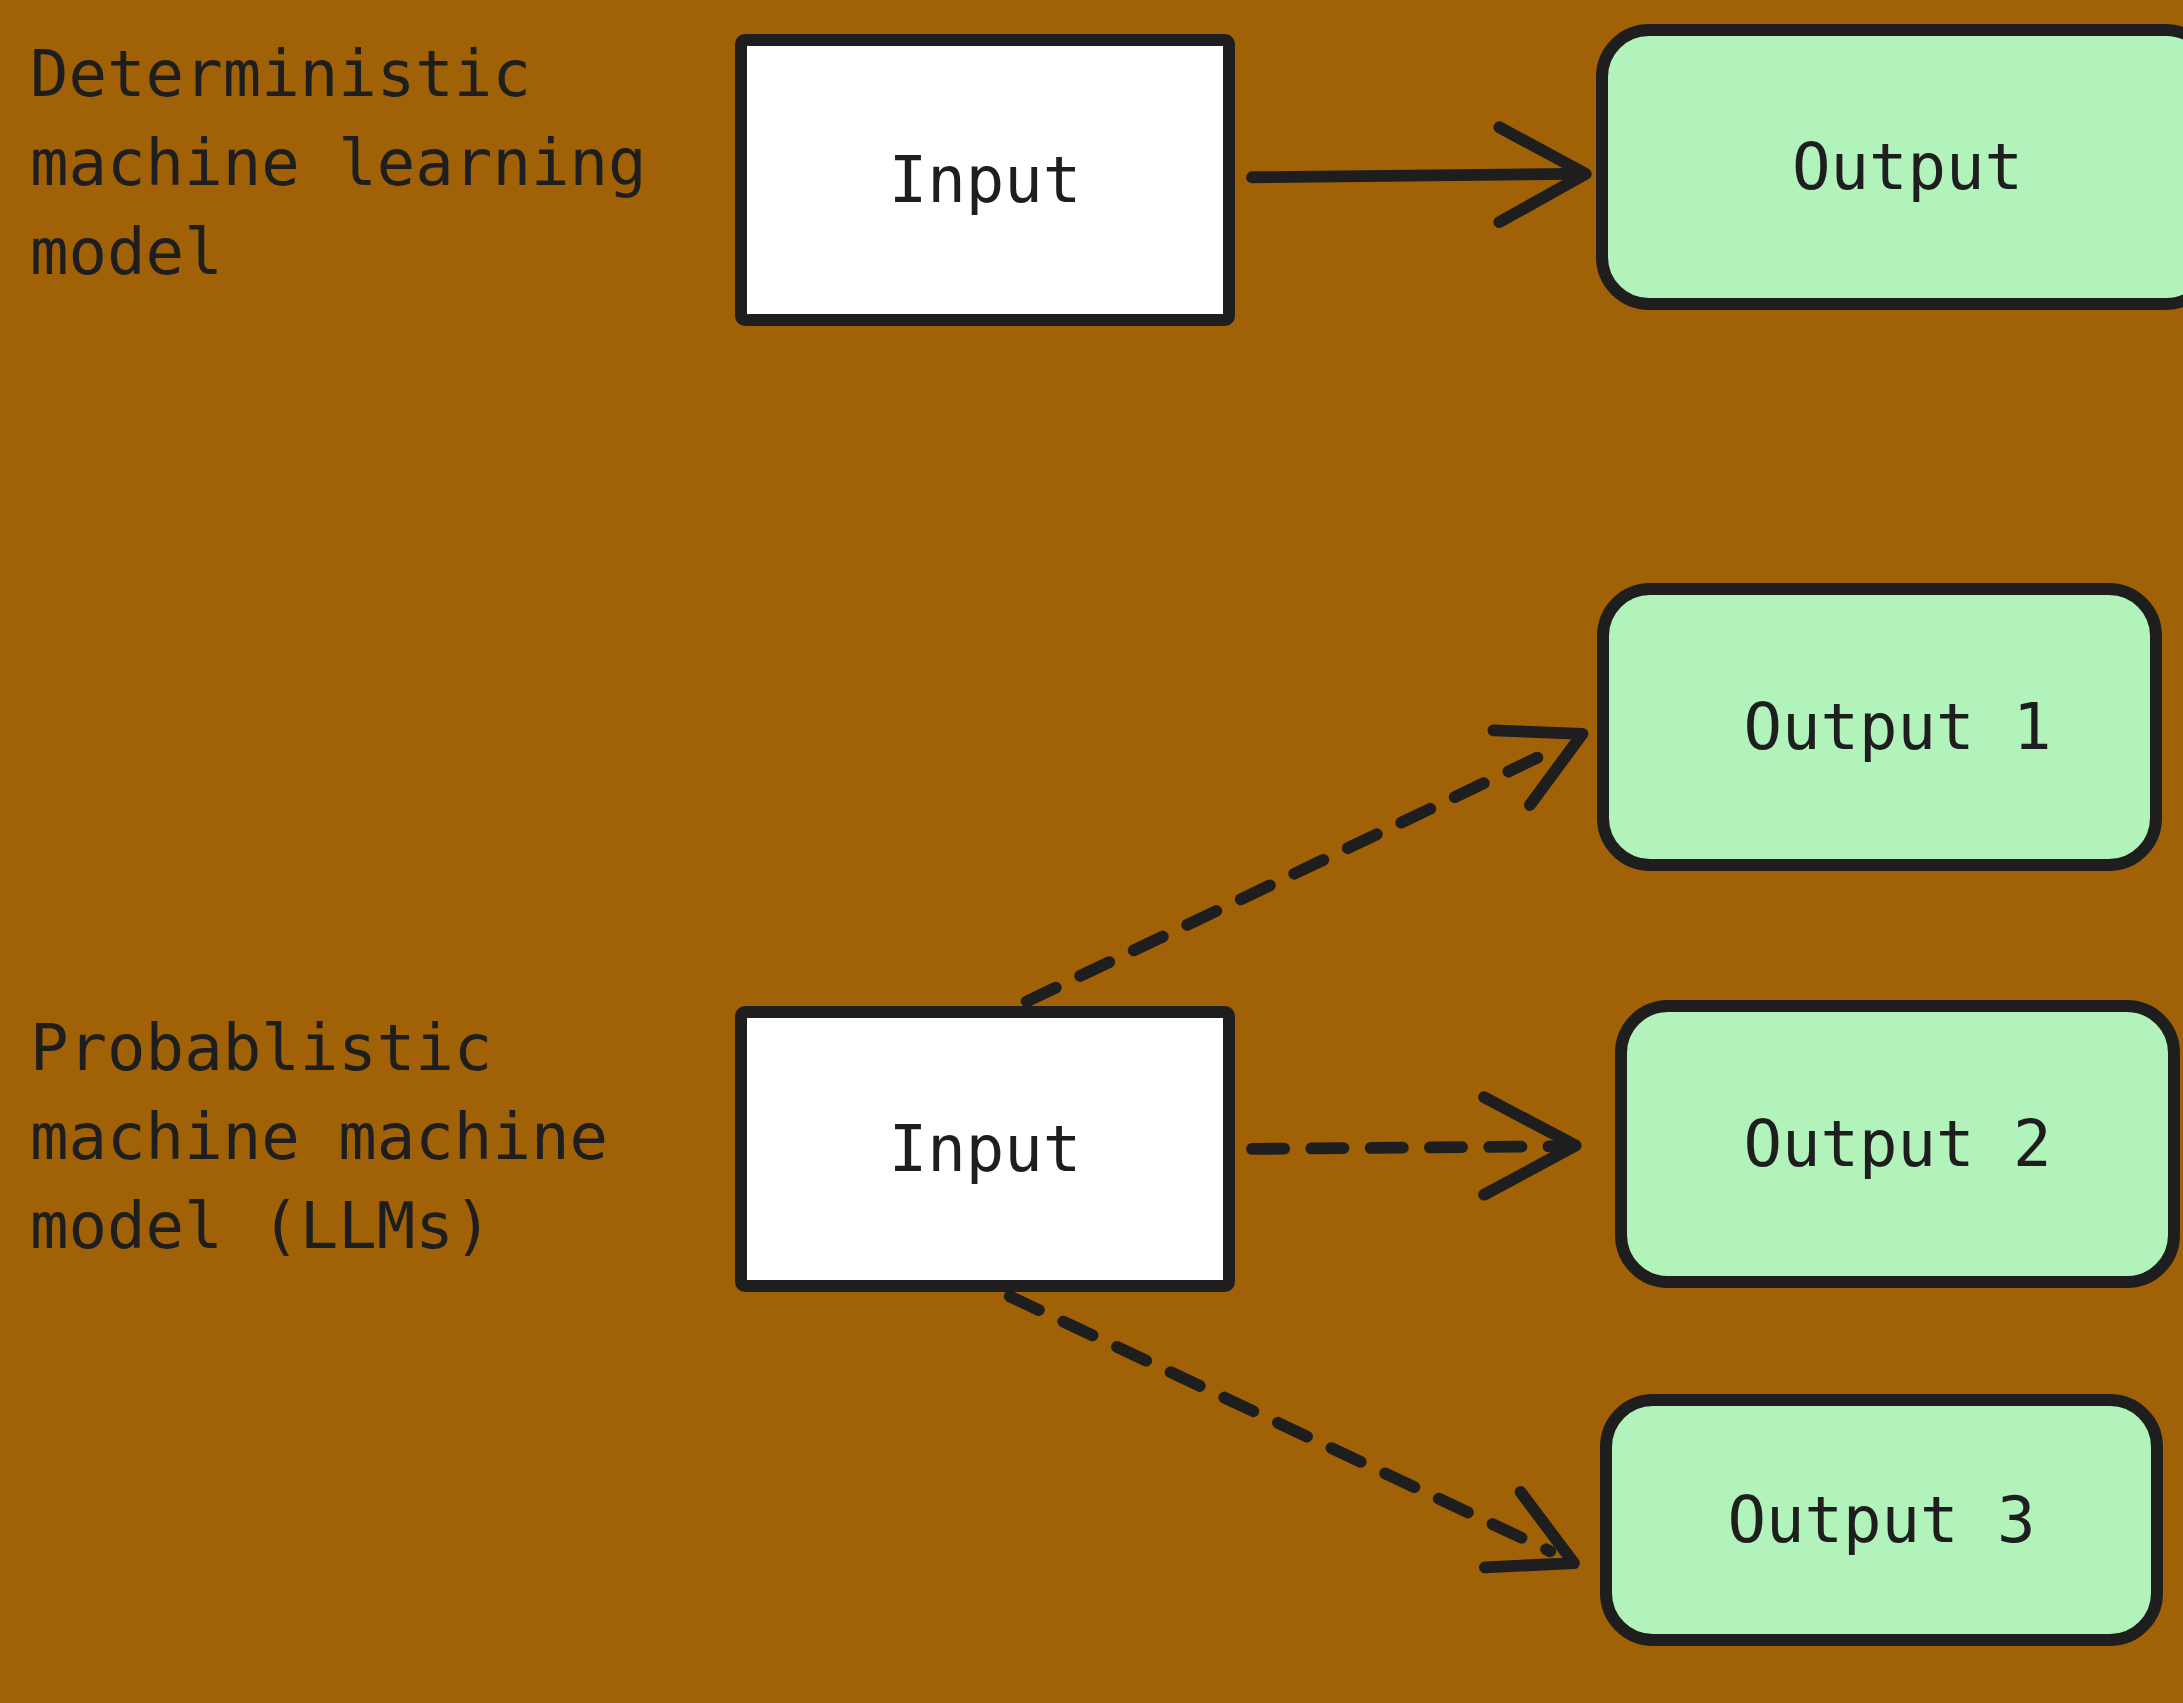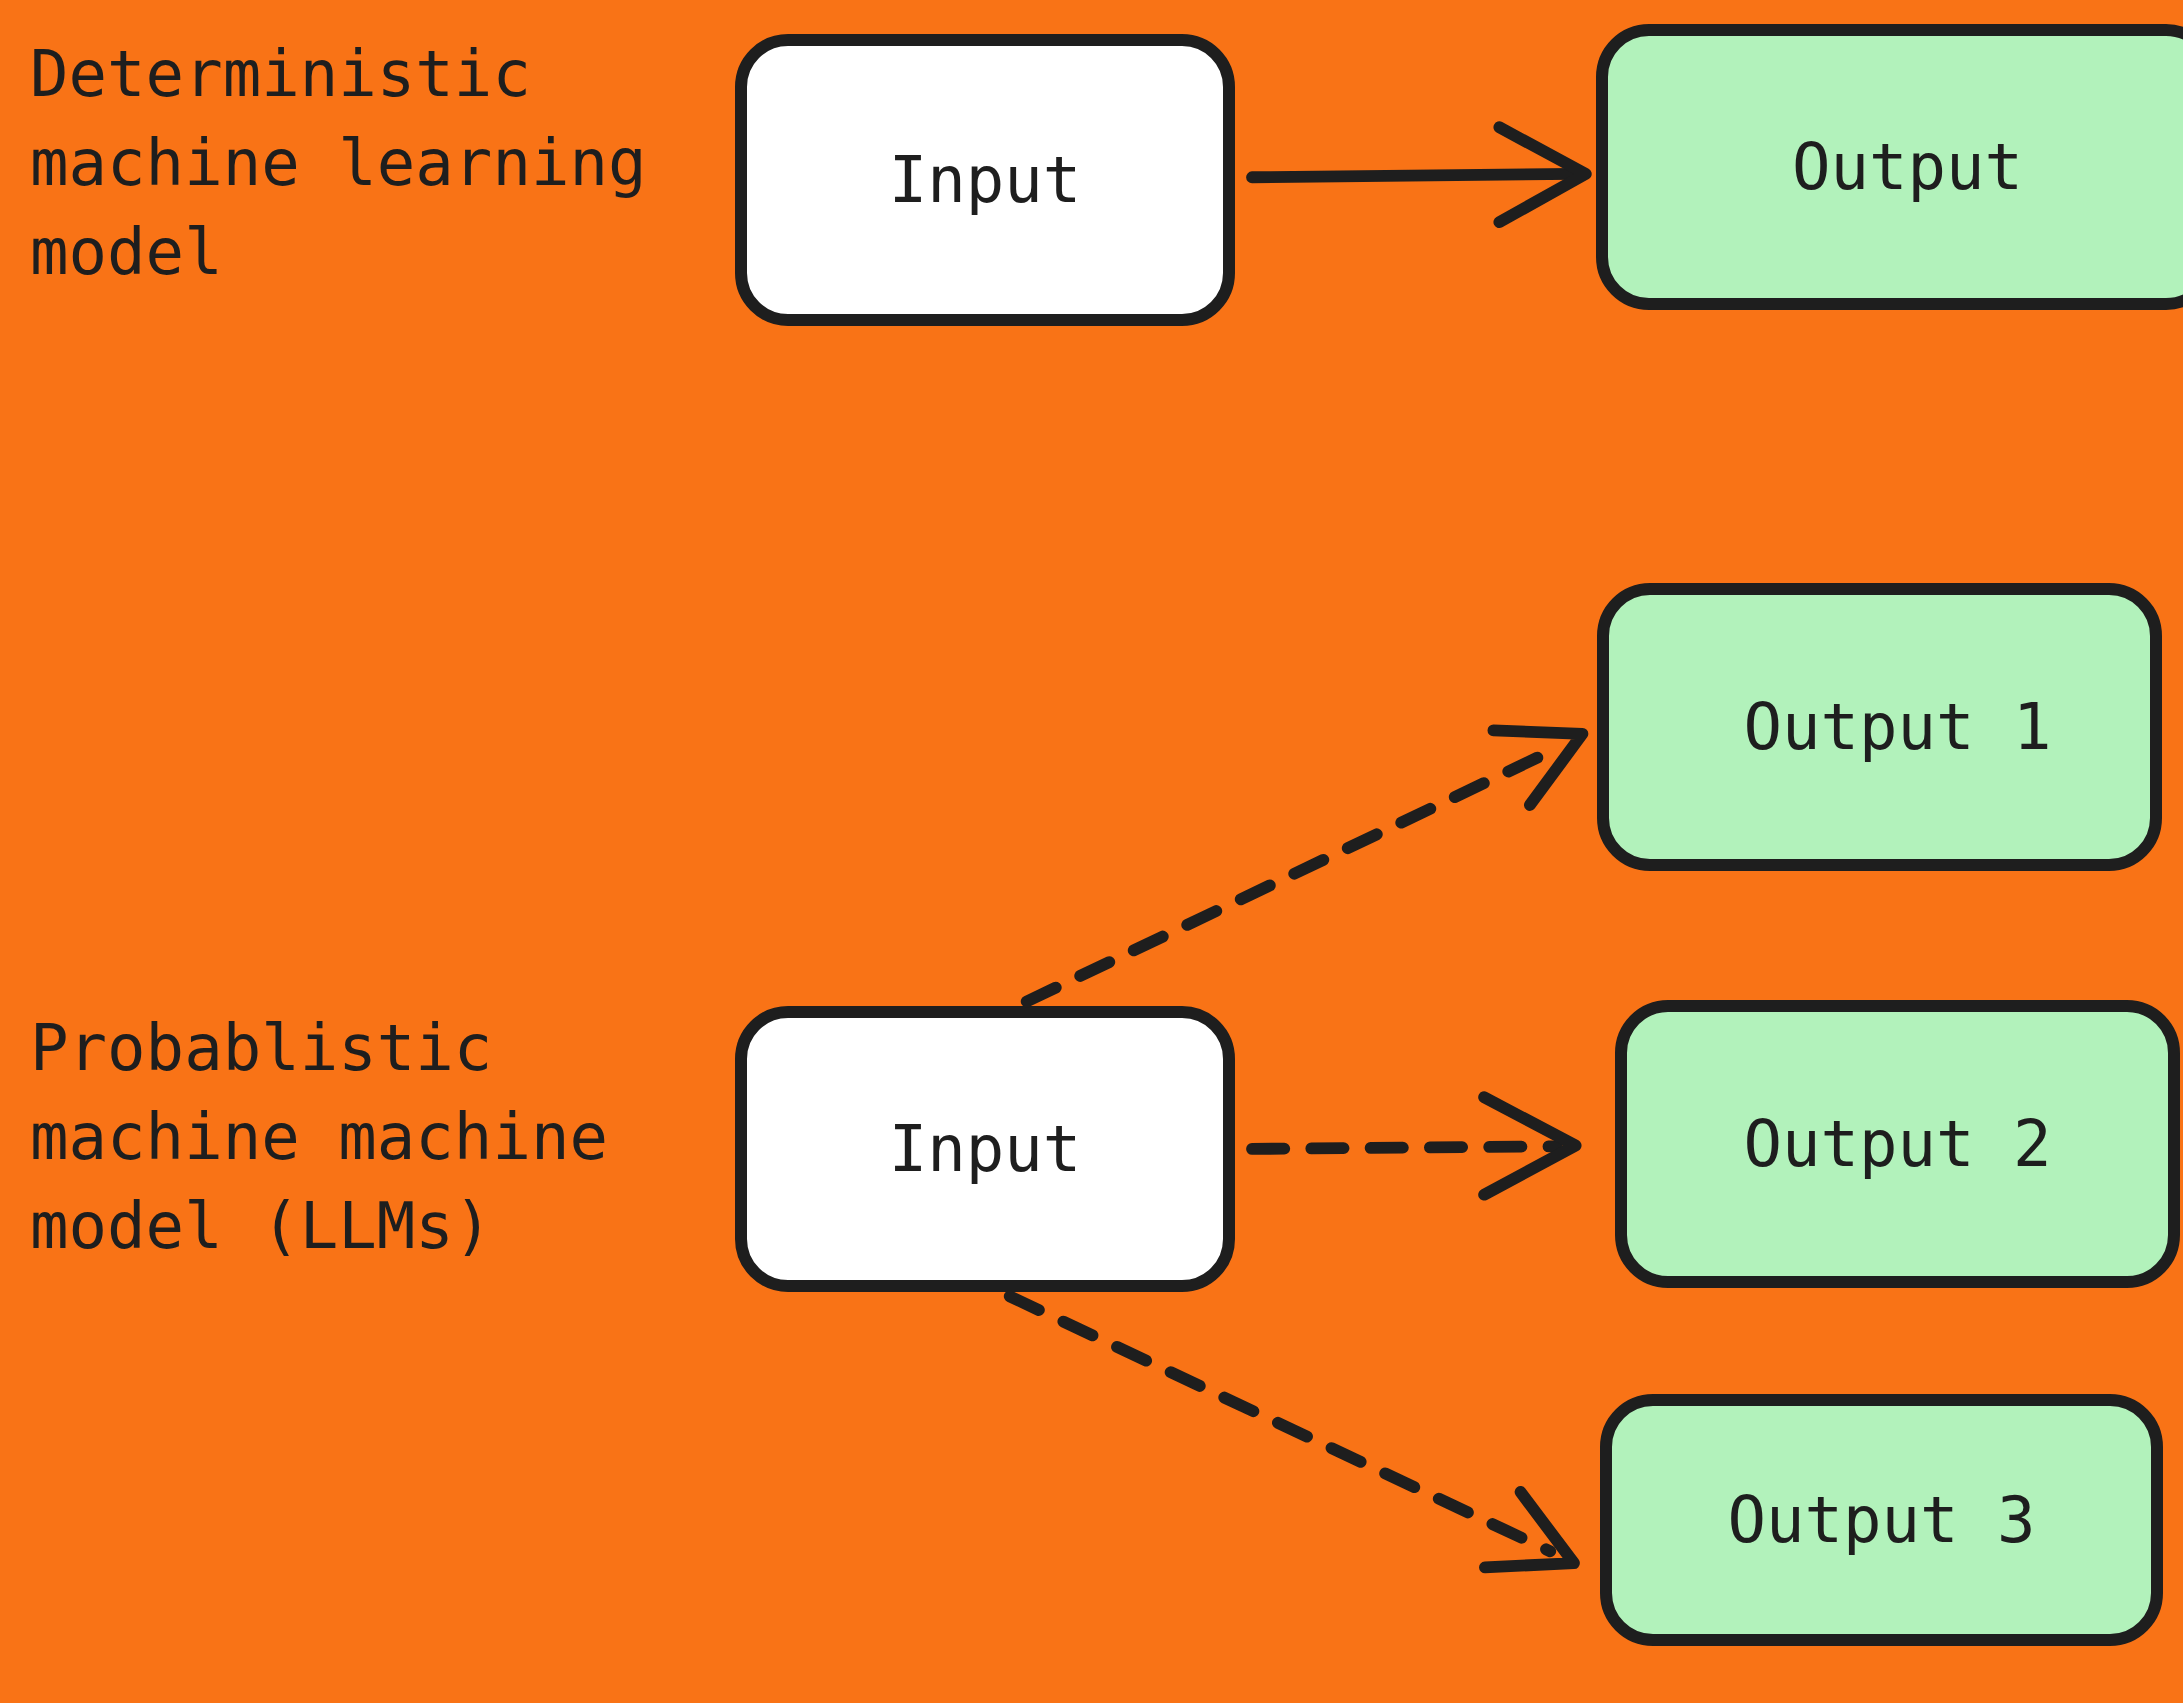--- a/index.html
+++ b/index.html
@@ -4,21 +4,21 @@
 <style>
   html, body {
     margin: 0;
     padding: 0;
     background: #ffffff;
   }
   .canvas {
     position: relative;
     width: 2183px;
     height: 1704px;
-    background: #f97316;
+    background: #a16207;
     font-family: "DejaVu Sans Mono", monospace;
     color: #1e1e1e;
     overflow: hidden;
   }
   .caption {
     position: absolute;
     font-size: 64px;
     line-height: 89px;
     white-space: pre-line;
     letter-spacing: 0px;
@@ -28,21 +28,21 @@
     position: absolute;
     box-sizing: border-box;
     border: 12px solid #1e1e1e;
     border-radius: 53px;
     display: flex;
     align-items: center;
     justify-content: center;
     font-size: 64px;
     color: #1e1e1e;
   }
-  .node.input  { background: #ffffff; }
+  .node.input  { background: #ffffff; border-radius: 10px; }
   .node.output { background: #b2f2bb; }
 
   
   #node-input-det     { left: 735px;  top: 34px;   width: 500px; height: 292px; }
   #node-output-det    { left: 1596px; top: 24px;   width: 623px; height: 286px; }
   #node-input-prob    { left: 735px;  top: 1006px; width: 500px; height: 286px; }
   #node-output-1      { left: 1597px; top: 583px;  width: 565px; height: 288px; padding-left: 36px; }
   #node-output-2      { left: 1597px; top: 1000px; width: 565px; height: 288px; margin-left: 18px; }
   #node-output-3      { left: 1600px; top: 1394px; width: 563px; height: 252px; }
 

